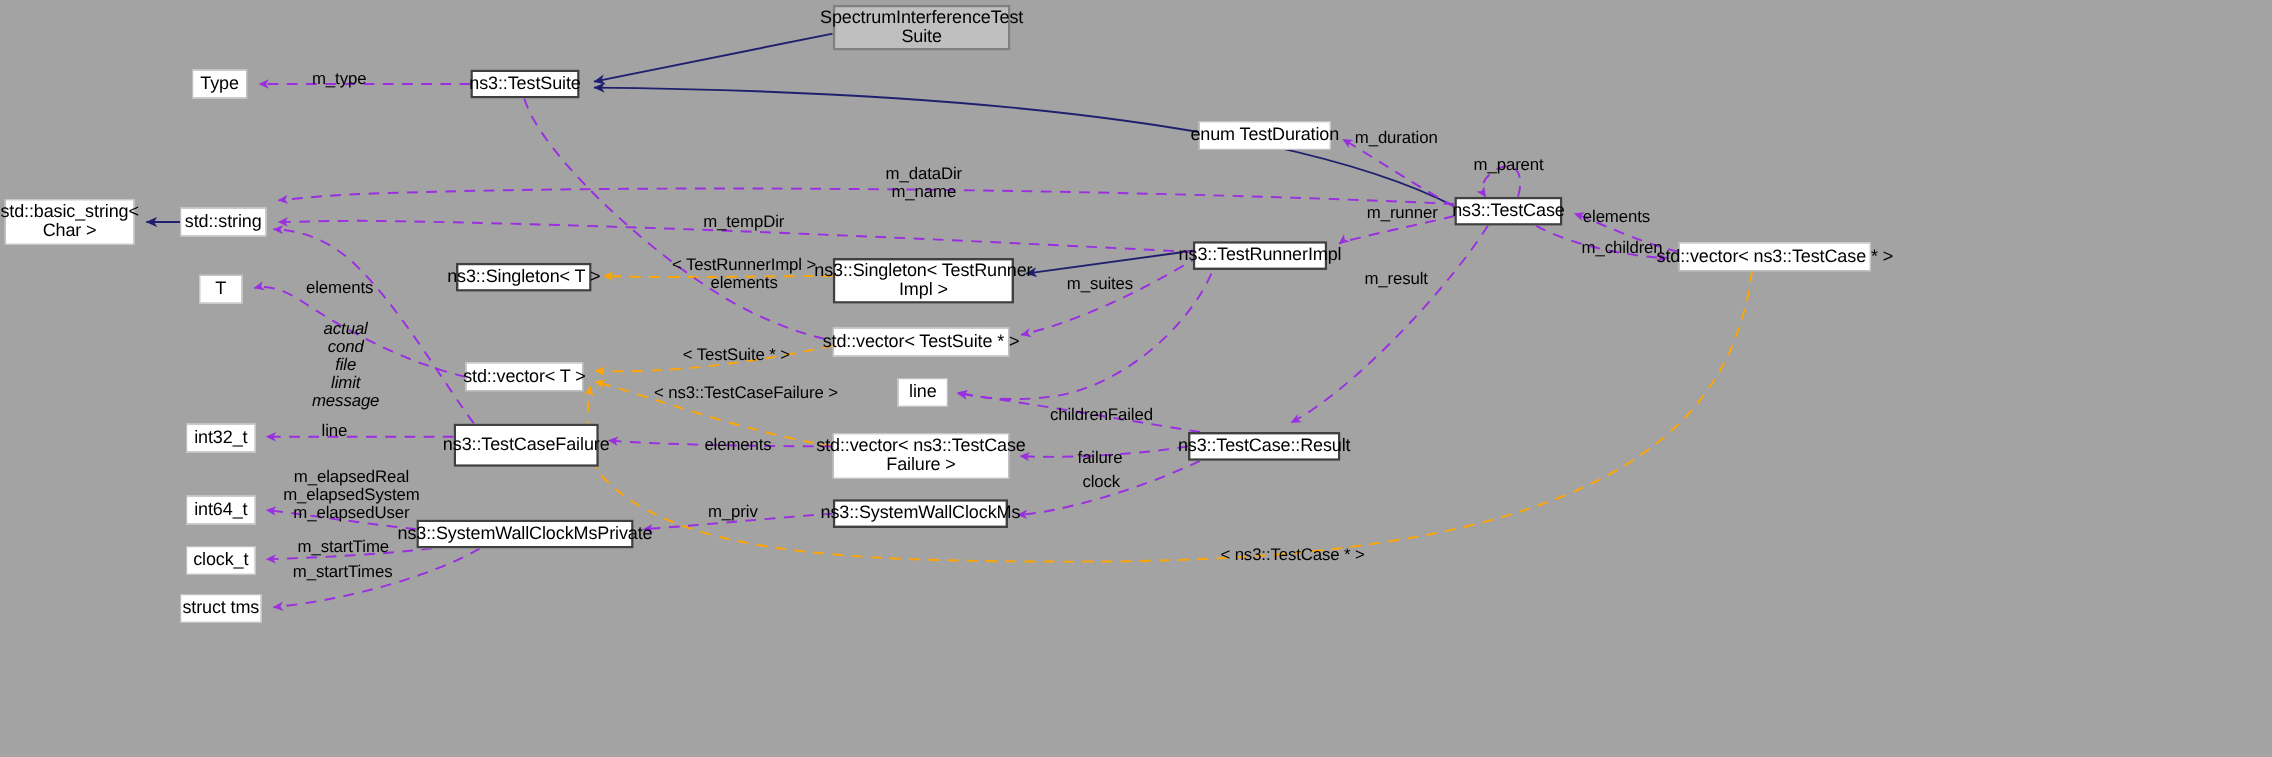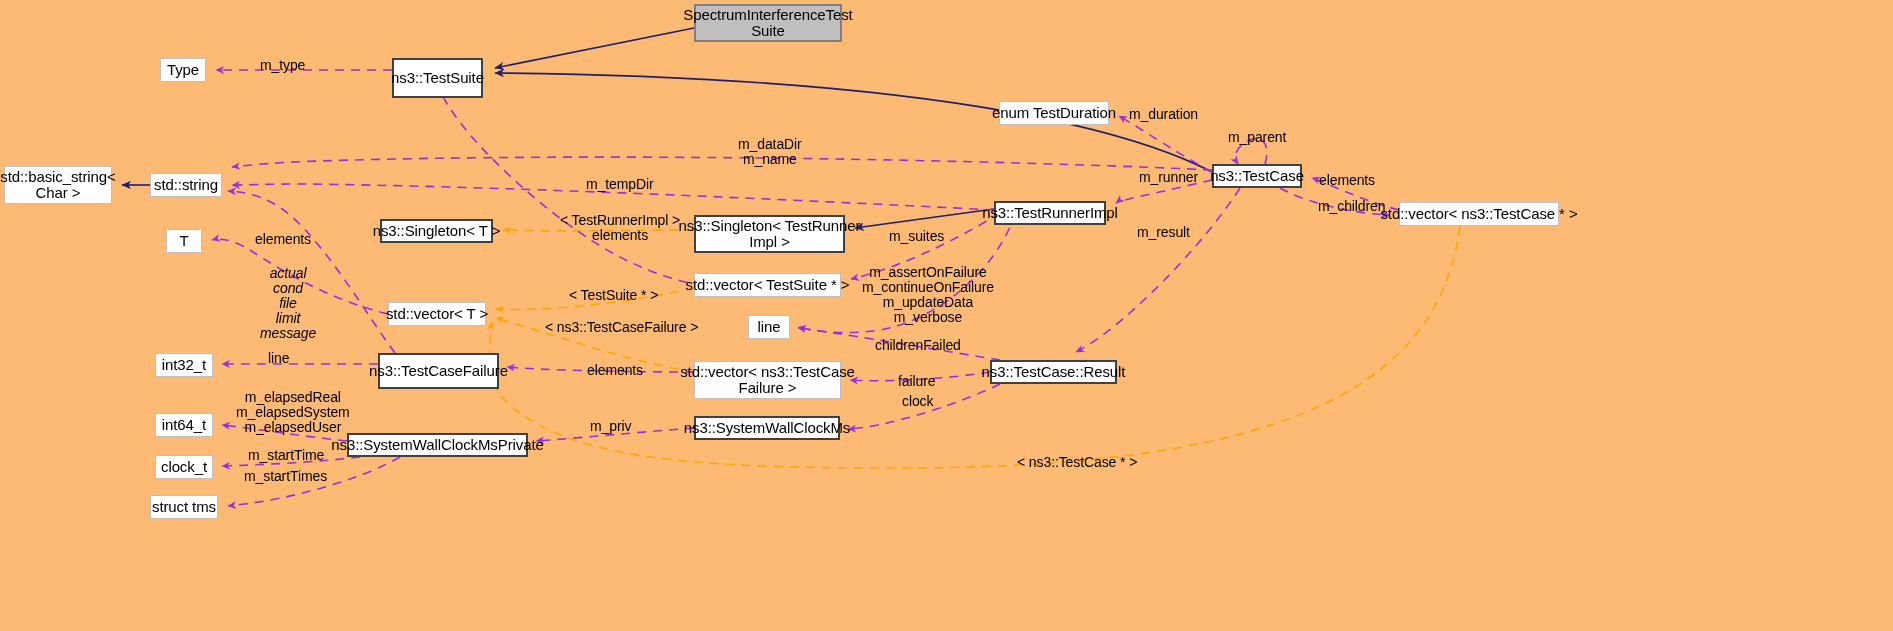--- a/index.html
+++ b/index.html
@@ -4,21 +4,21 @@
 <style>
   html, body {
     margin: 0;
     padding: 0;
     background: #ffffff;
   }
   #diagram-root {
     position: relative;
     width: 1893px;
     height: 631px;
-    background: #fdba74;
+    background: #a3a3a3;
     font-family: "Liberation Sans", sans-serif;
     overflow: hidden;
   }
   svg#edges {
     position: absolute;
     left: 0;
     top: 0;
     width: 1893px;
     height: 631px;
     pointer-events: none;
@@ -121,21 +121,21 @@
 
   <div class="node current" style="left:694px; top:4px; width:148px; height:38px;">
     <span>SpectrumInterferenceTest
 Suite</span>
   </div>
 
   <div class="node plain" style="left:160px; top:58px; width:46px; height:24px;">
     <span>Type</span>
   </div>
 
-  <div class="node strong" style="left:392px; top:58px; width:91px; height:40px;">
+  <div class="node strong" style="left:392px; top:58px; width:91px; height:24px;">
     <span>ns3::TestSuite</span>
   </div>
 
   <div class="node plain" style="left:999px; top:101px; width:110px; height:24px;">
     <span>enum TestDuration</span>
   </div>
 
   <div class="node plain" style="left:4px; top:166px; width:108px; height:38px;">
     <span>std::basic_string&lt;
 Char &gt;</span>
@@ -232,24 +232,20 @@
   <div class="edge-label" style="left:1318px; top:199px;">m_children</div>
   <div class="edge-label" style="left:255px; top:232px;">elements</div>
   <div class="edge-label" style="left:889px; top:229px;">m_suites</div>
   <div class="edge-label" style="left:1137px; top:225px;">m_result</div>
   <div class="edge-label" style="left:260px; top:266px;font-style:italic;">actual
 cond
 file
 limit
 message</div>
   <div class="edge-label" style="left:569px; top:288px;">&lt; TestSuite * &gt;</div>
-  <div class="edge-label" style="left:862px; top:265px;">m_assertOnFailure
-m_continueOnFailure
-m_updateData
-m_verbose</div>
   <div class="edge-label" style="left:545px; top:320px;">&lt; ns3::TestCaseFailure &gt;</div>
   <div class="edge-label" style="left:875px; top:338px;">childrenFailed</div>
   <div class="edge-label" style="left:268px; top:351px;">line</div>
   <div class="edge-label" style="left:587px; top:363px;">elements</div>
   <div class="edge-label" style="left:898px; top:374px;">failure</div>
   <div class="edge-label" style="left:236px; top:390px;">m_elapsedReal
 m_elapsedSystem
 m_elapsedUser</div>
   <div class="edge-label" style="left:590px; top:419px;">m_priv</div>
   <div class="edge-label" style="left:902px; top:394px;">clock</div>

